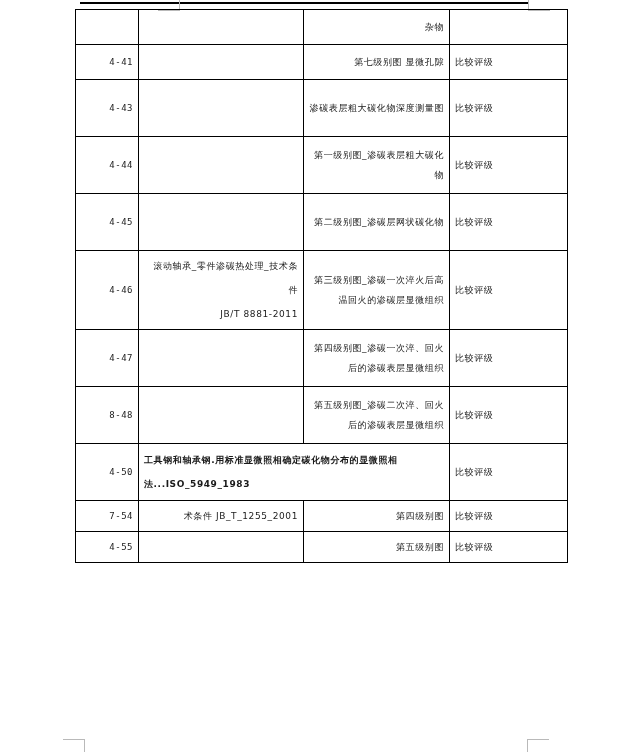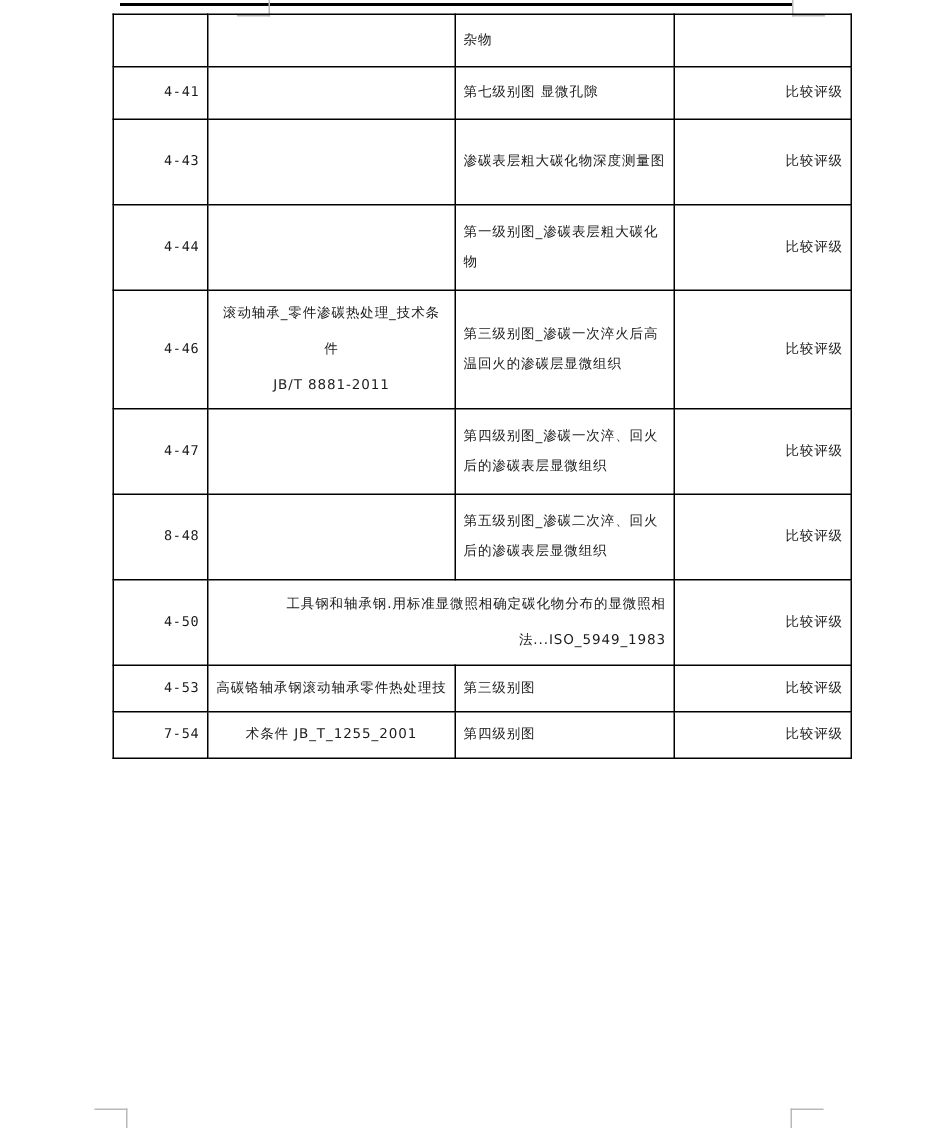--- a/index.html
+++ b/index.html
@@ -74,36 +74,37 @@
   }
   td.c-id {
     width: 52px;
     text-align: right;
     font-family: "DejaVu Sans Mono", "Liberation Mono", monospace;
     font-size: 9px;
     letter-spacing: 0.5px;
   }
   td.c-source {
     width: 154px;
-    text-align: center;
+    text-align: right;
     letter-spacing: 0.6px;
   }
   td.c-desc {
     width: 135px;
-    text-align: left;
+    text-align: right;
     letter-spacing: 0.6px;
   }
   td.c-method {
     width: 107px;
-    text-align: right;
+    text-align: left;
     letter-spacing: 0.6px;
   }
   td.c-wide {
-    text-align: right;
-    letter-spacing: 0.6px;
+    text-align: left;
+    letter-spacing: 0.6px;
+    font-weight: bold;
   }
   .src-line {
     display: block;
     line-height: 24px;
   }
 
   
   .page-number {
     position: absolute;
     left: 0;
@@ -149,20 +150,26 @@
       <td class="c-method">比较评级</td>
     </tr>
 
     <tr>
       <td class="c-id" style="height:50px">4-44</td>
       <td class="c-source"></td>
       <td class="c-desc">第一级别图_渗碳表层粗大碳化物</td>
       <td class="c-method">比较评级</td>
     </tr>
 
+    <tr>
+      <td class="c-id" style="height:50px">4-45</td>
+      <td class="c-source"></td>
+      <td class="c-desc">第二级别图_渗碳层网状碳化物</td>
+      <td class="c-method">比较评级</td>
+    </tr>
 
     <tr>
       <td class="c-id" style="height:70px">4-46</td>
       <td class="c-source">
         <span class="src-line">滚动轴承_零件渗碳热处理_技术条件</span>
         <span class="src-line">JB/T 8881-2011</span>
       </td>
       <td class="c-desc">第三级别图_渗碳一次淬火后高温回火的渗碳层显微组织</td>
       <td class="c-method">比较评级</td>
     </tr>
@@ -186,32 +193,32 @@
       <td class="c-id" style="height:50px">4-50</td>
       <td class="c-wide" colspan="2">
         <span class="src-line">工具钢和轴承钢.用标准显微照相确定碳化物分布的显微照相</span>
         <span class="src-line">法...ISO_5949_1983</span>
       </td>
       <td class="c-method">比较评级</td>
     </tr>
 
 
 
-    <tr>
-      <td class="c-id" style="height:24px">4-53</td>
-      <td class="c-source">高碳铬轴承钢滚动轴承零件热处理技</td>
-      <td class="c-desc">第三级别图</td>
-      <td class="c-method">比较评级</td>
-    </tr>
 
     <tr>
       <td class="c-id" style="height:24px">7-54</td>
       <td class="c-source">术条件 JB_T_1255_2001</td>
       <td class="c-desc">第四级别图</td>
       <td class="c-method">比较评级</td>
     </tr>
 
+    <tr>
+      <td class="c-id" style="height:24px">4-55</td>
+      <td class="c-source"></td>
+      <td class="c-desc">第五级别图</td>
+      <td class="c-method">比较评级</td>
+    </tr>
 
 
   </tbody>
 </table>
 
 <div class="page-number">82</div>
 
 </body></html>

